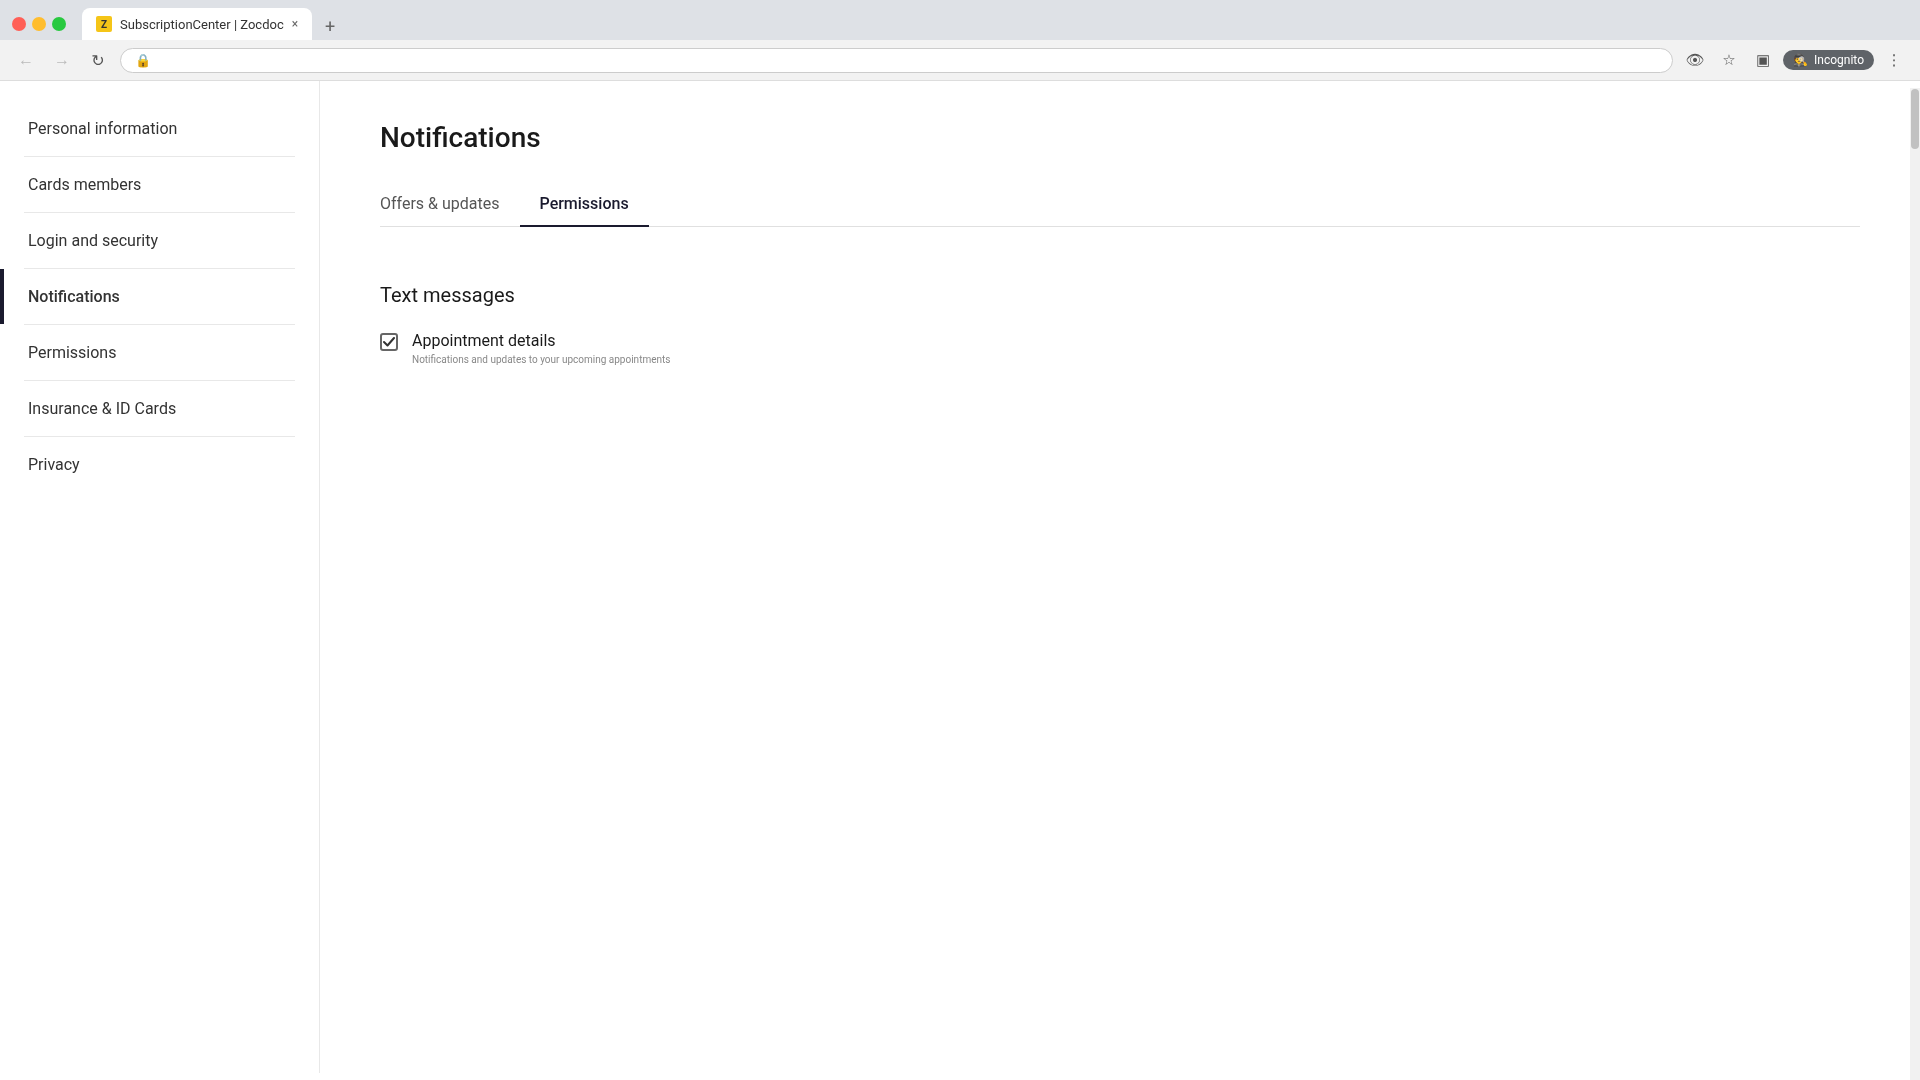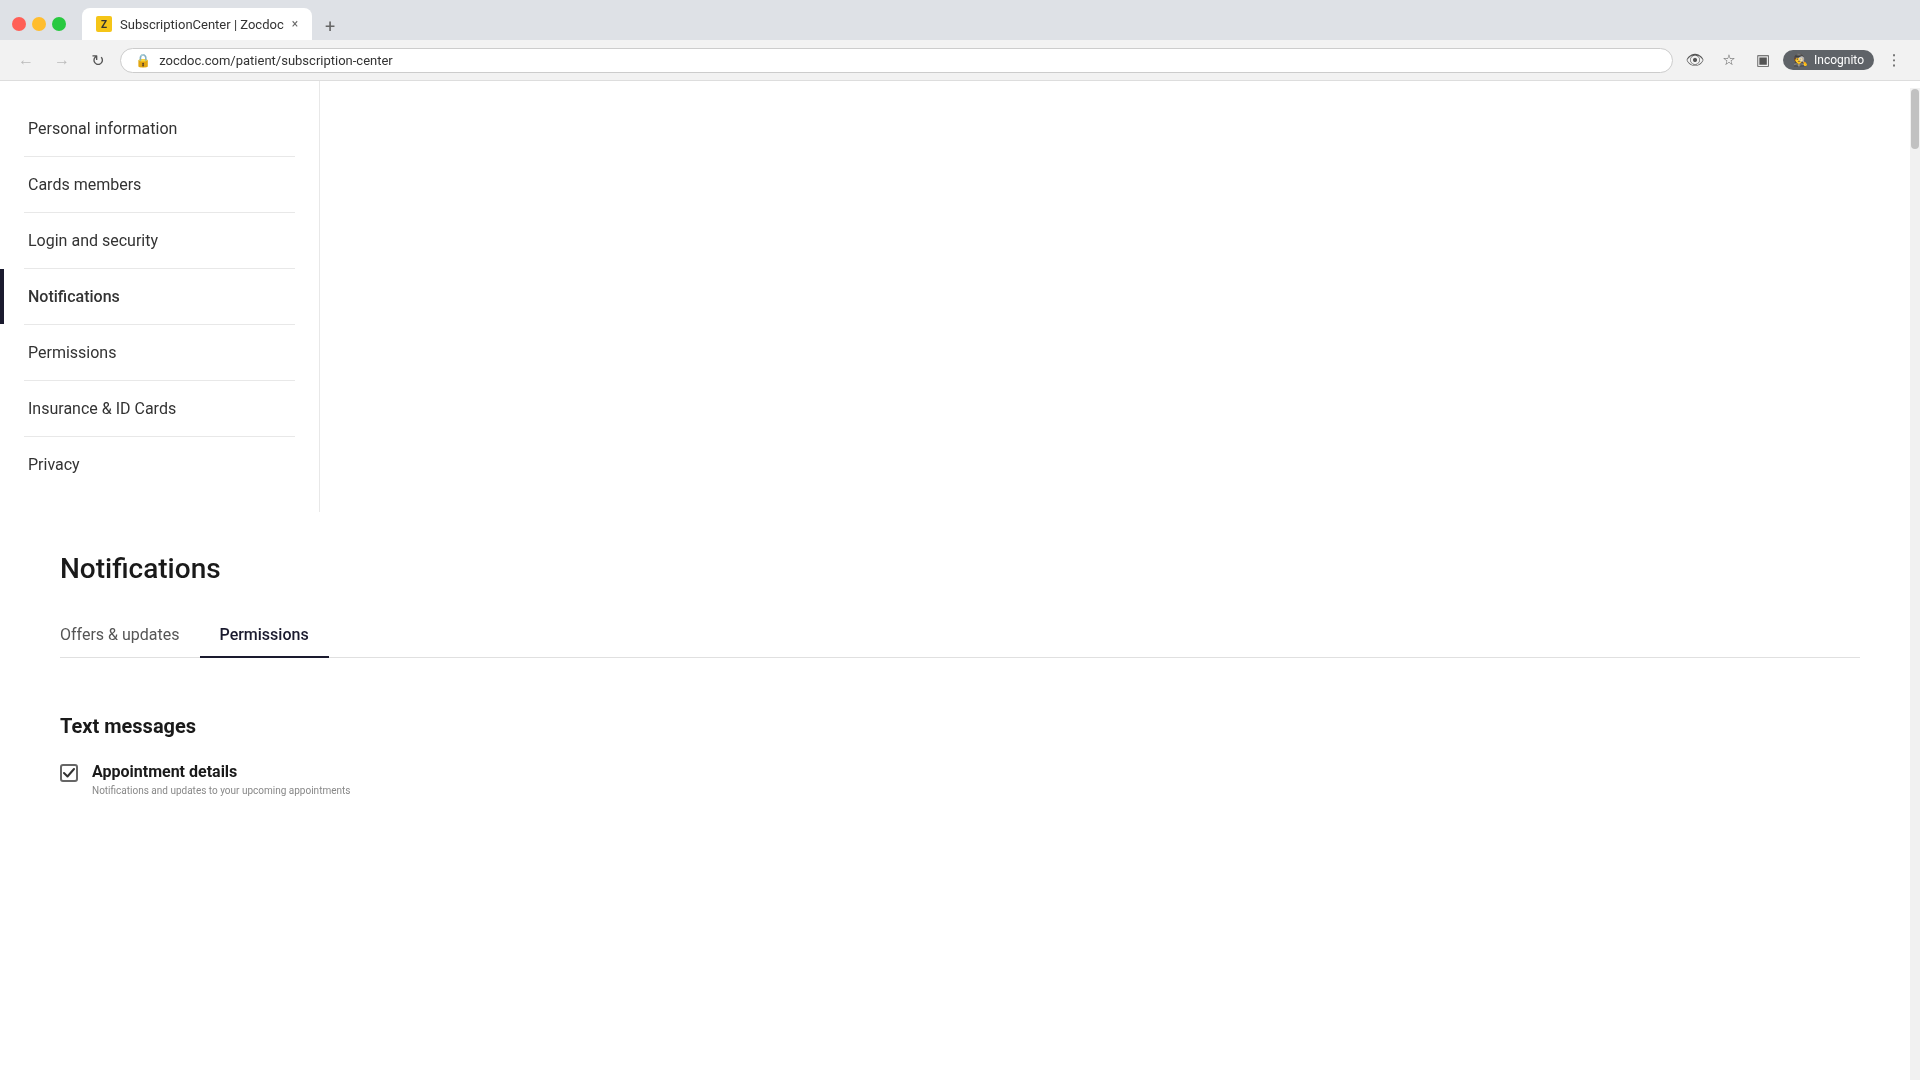--- a/index.html
+++ b/index.html
@@ -22,48 +22,48 @@
     .browser-toolbar { display: flex; align-items: center; padding: 6px 12px; gap: 8px; background: #f2f2f2; }
     .nav-btn { width: 28px; height: 28px; border-radius: 50%; border: none; background: none; cursor: pointer; color: #555; font-size: 16px; display: flex; align-items: center; justify-content: center; }
     .nav-btn.disabled { color: #bbb; cursor: default; }
     .address-bar { flex: 1; display: flex; align-items: center; background: #fff; border: 1px solid #ccc; border-radius: 20px; padding: 4px 14px; font-size: 13px; color: #333; gap: 8px; }
     .address-url { flex: 1; }
     .toolbar-actions { display: flex; align-items: center; gap: 6px; }
     .toolbar-icon-btn { width: 28px; height: 28px; border: none; background: none; cursor: pointer; color: #555; font-size: 15px; display: flex; align-items: center; justify-content: center; border-radius: 50%; }
     .incognito-badge { display: flex; align-items: center; gap: 6px; background: #5f6368; color: #fff; border-radius: 14px; padding: 3px 10px; font-size: 12px; cursor: pointer; }
 
     
-    .page-content { display: flex; min-height: calc(1080px - 88px); flex-direction: column; }
+    .page-content { display: flex; min-height: calc(1080px - 88px); }
 
     
     .sidebar { width: 320px; border-right: 1px solid #e8e8e8; padding: 20px 0; flex-shrink: 0; }
     .sidebar-item { display: flex; align-items: center; padding: 18px 24px; cursor: pointer; font-size: 16px; color: #333; border-left: 4px solid transparent; position: relative; }
     .sidebar-item.active { border-left: 4px solid #1a1a2e; font-weight: 500; }
     .sidebar-divider { height: 1px; background: #e8e8e8; margin: 0 24px; }
 
     
     .main-content { flex: 1; padding: 40px 60px; }
     .page-title { font-size: 28px; font-weight: 500; color: #1a1a1a; margin-bottom: 30px; }
 
     
     .tabs { display: flex; gap: 0; border-bottom: 1px solid #e0e0e0; margin-bottom: 56px; }
     .tab { padding: 10px 20px 12px; cursor: pointer; font-size: 16px; color: #555; border-bottom: 2px solid transparent; margin-bottom: -1px; text-decoration: none; }
     .tab:first-child { padding-left: 0; }
     .tab.active { color: #1a1a2e; border-bottom: 2px solid #1a1a2e; font-weight: 500; }
 
     
-    .section-title { font-size: 20px; font-weight: 700; color: #1a1a1a; margin-bottom: 20px; }
+    .section-title { font-size: 20px; font-weight: 400; color: #1a1a1a; margin-bottom: 20px; }
 
     
     .checkbox-item { display: flex; align-items: flex-start; gap: 14px; padding: 4px 0; }
     .checkbox-wrap { margin-top: 2px; }
     .checkbox { width: 18px; height: 18px; border: 2px solid #666; border-radius: 3px; background: #fff; cursor: pointer; display: flex; align-items: center; justify-content: center; flex-shrink: 0; }
     .checkbox.checked { background: #fff; border-color: #666; }
     .checkbox-text { }
-    .checkbox-label { font-size: 16px; font-weight: 700; color: #1a1a1a; margin-bottom: 4px; }
+    .checkbox-label { font-size: 16px; font-weight: 400; color: #1a1a1a; margin-bottom: 4px; }
     .checkbox-desc { font-size: 10px; color: #888; }
 
     
     .scrollbar-track { position: fixed; right: 0; top: 88px; bottom: 0; width: 10px; background: #f1f1f1; }
     .scrollbar-thumb { width: 8px; margin: 1px; height: 60px; background: #c1c1c1; border-radius: 4px; }
   </style>
 </head>
 <body>
 
 <div class="browser-chrome">
@@ -81,21 +81,20 @@
       </div>
       <div class="tab-new">+</div>
     </div>
   </div>
   <div class="browser-toolbar">
     <button class="nav-btn disabled">←</button>
     <button class="nav-btn disabled">→</button>
     <button class="nav-btn">↻</button>
     <div class="address-bar">
       <span style="color:#555; font-size:13px;">🔒</span>
-      <span class="address-url">zocdoc.com/patient/subscription-center</span>
     </div>
     <div class="toolbar-actions">
       <button class="toolbar-icon-btn" title="No tracking">👁</button>
       <button class="toolbar-icon-btn">☆</button>
       <button class="toolbar-icon-btn">▣</button>
       <div class="incognito-badge">
         <span>🕵</span>
         <span>Incognito</span>
       </div>
       <button class="toolbar-icon-btn">⋮</button>

